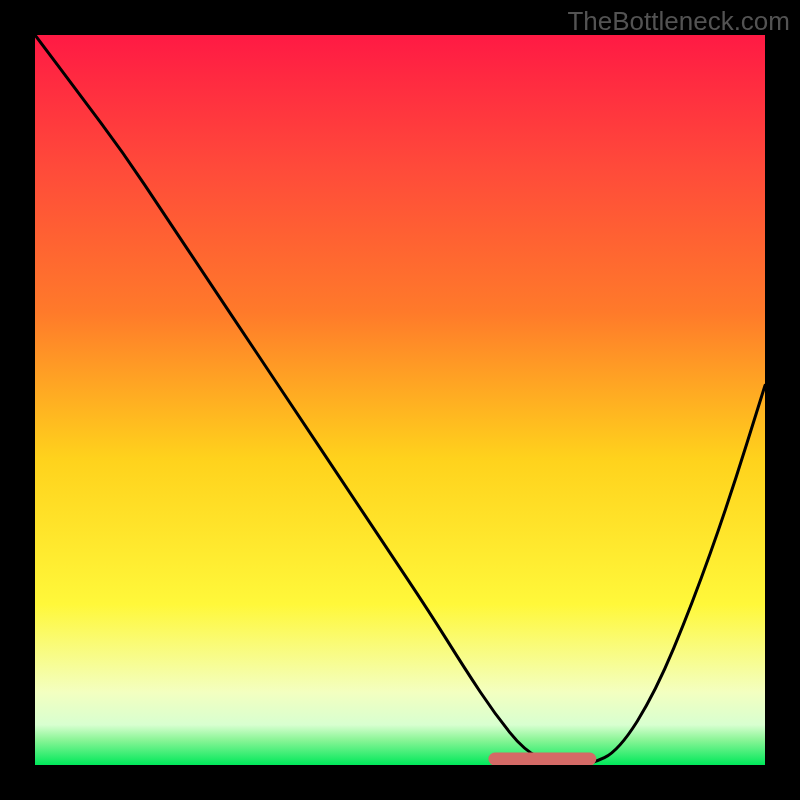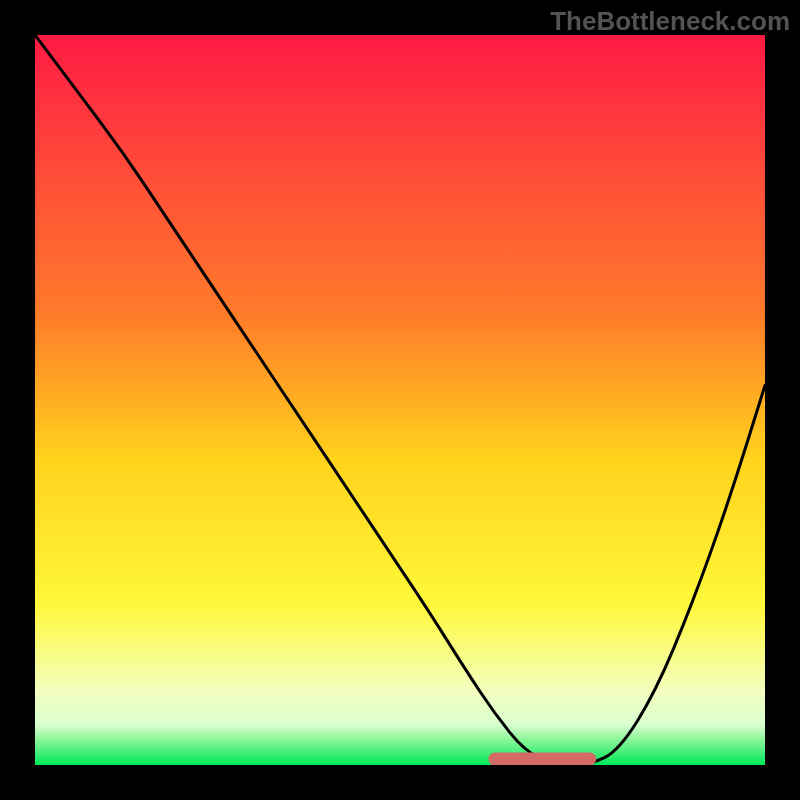--- a/index.html
+++ b/index.html
@@ -16,21 +16,21 @@
     height: 800px;
   }
   .watermark {
     position: absolute;
     top: 6px;
     right: 10px;
     font-family: Arial, Helvetica, sans-serif;
     font-size: 26px;
     color: #535353;
     letter-spacing: 0px;
-    font-weight: 700;
+    font-weight: 400;
     z-index: 5;
   }
   svg {
     position: absolute;
     top: 0;
     left: 0;
   }
 </style>
 </head>
 <body>

